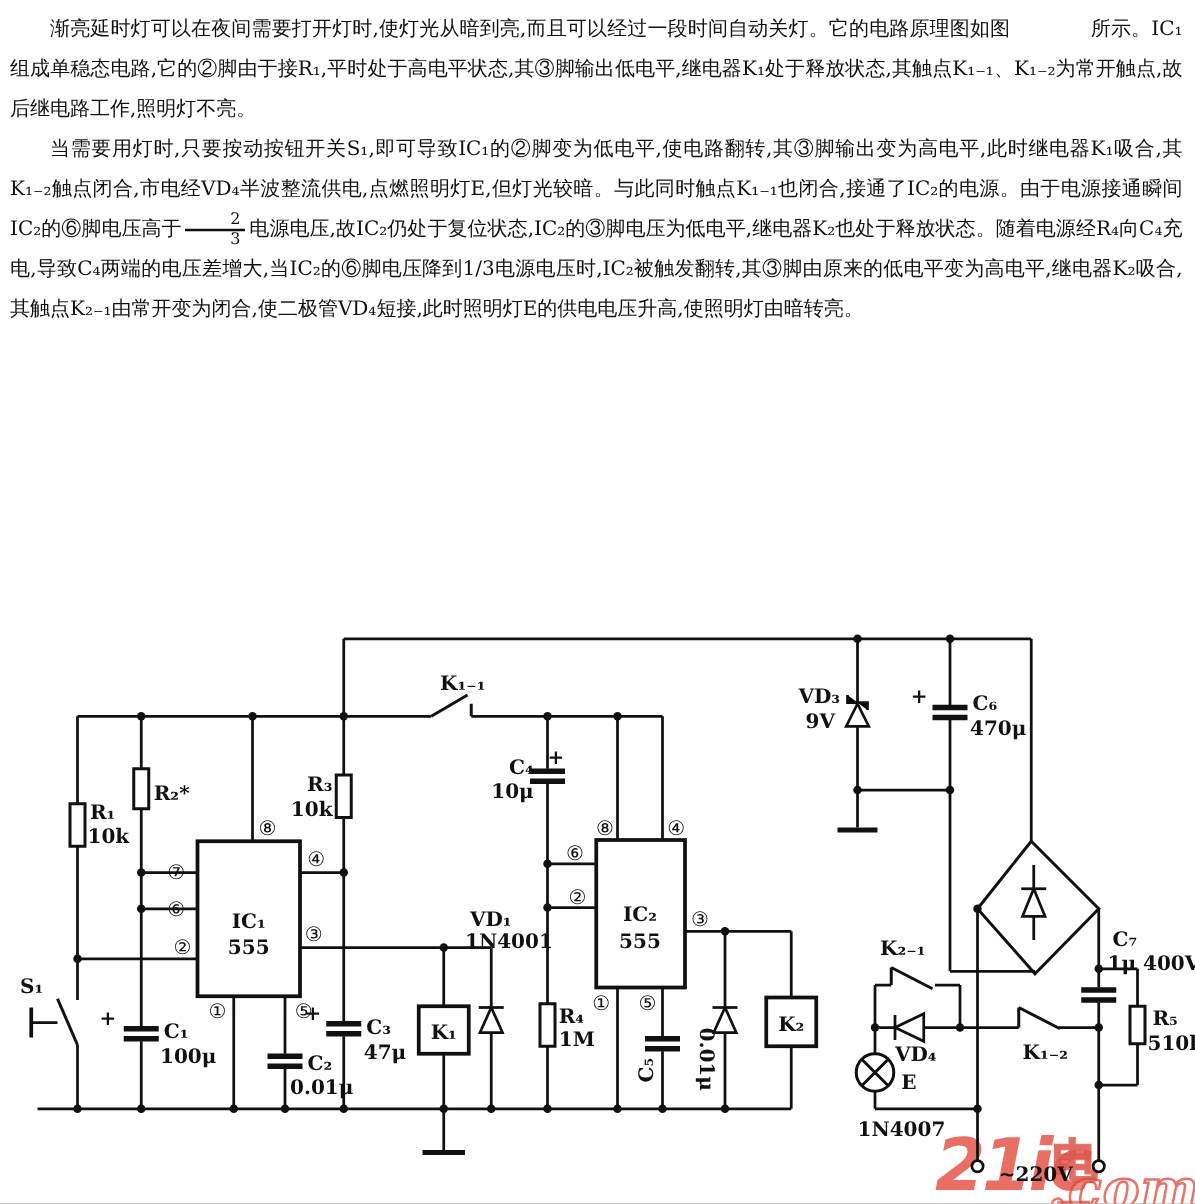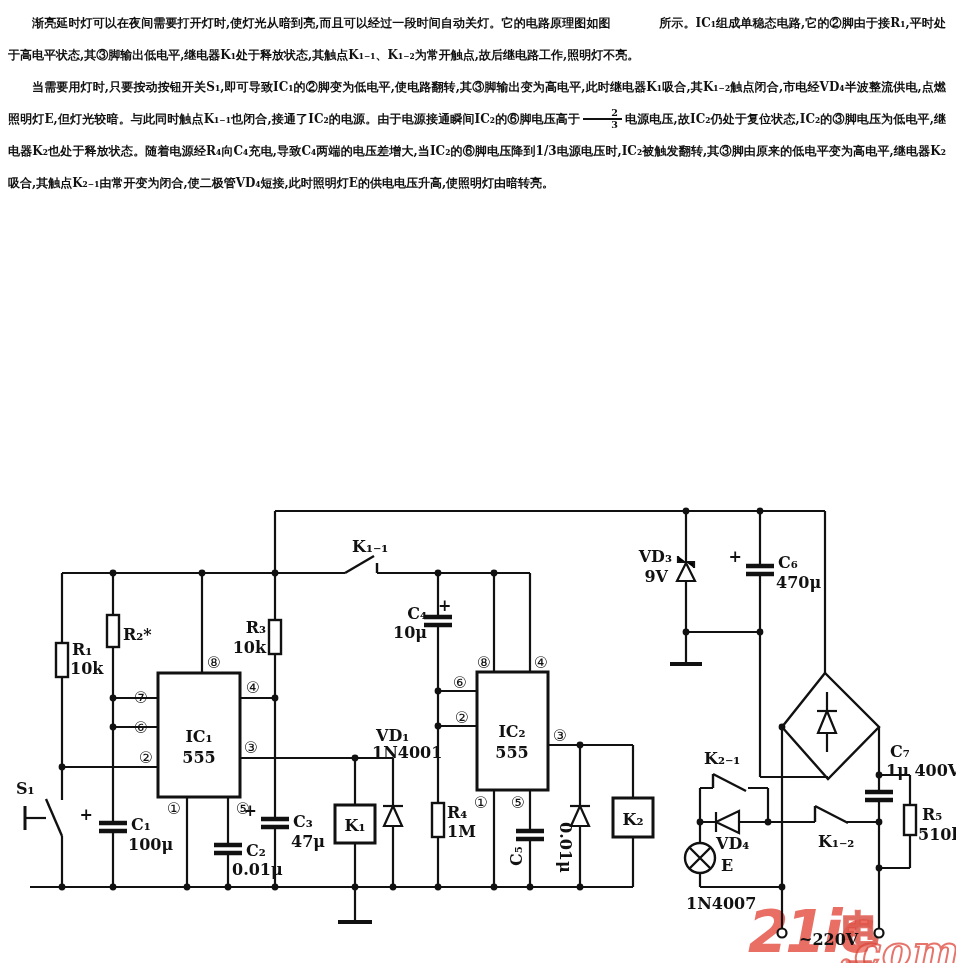--- a/index.html
+++ b/index.html
@@ -1,19 +1,19 @@
 <!DOCTYPE html>
 <html><head>
 <meta charset="utf-8">
 <style>
   html,body{margin:0;padding:0;background:#888;}
   .page{position:relative;width:956px;height:963px;background:#ffffff;overflow:hidden;
         font-family:"DejaVu Serif",serif;color:#111;}
   .doc-text{position:absolute;top:0;left:0;width:938px;padding:7px 8px 0 8px;
-            font-size:12px;line-height:32px;font-weight:700;text-align:justify;}
+            font-size:16px;line-height:32px;font-weight:400;text-align:justify;}
   .doc-text p{margin:0;text-indent:2em;}
   .frac{display:inline-block;vertical-align:-0.55em;text-align:center;font-size:0.8em;
         line-height:1.1;margin:0 3px;}
   .frac .num{display:block;border-bottom:2px solid #111;padding:0 4px;}
   .frac .den{display:block;}
   .schematic{position:absolute;top:0;left:0;z-index:2;}
   .lbl{font-family:"DejaVu Serif",serif;font-weight:700;font-size:16px;fill:#111;}
   .pin{font-family:"DejaVu Sans",sans-serif;font-weight:500;font-size:16px;fill:#111;}
   .watermark{position:absolute;z-index:1;left:0;top:0;width:760px;height:963px;pointer-events:none;}
   .wm-brand{position:absolute;left:748px;top:898px;font-family:"DejaVu Sans",sans-serif;

